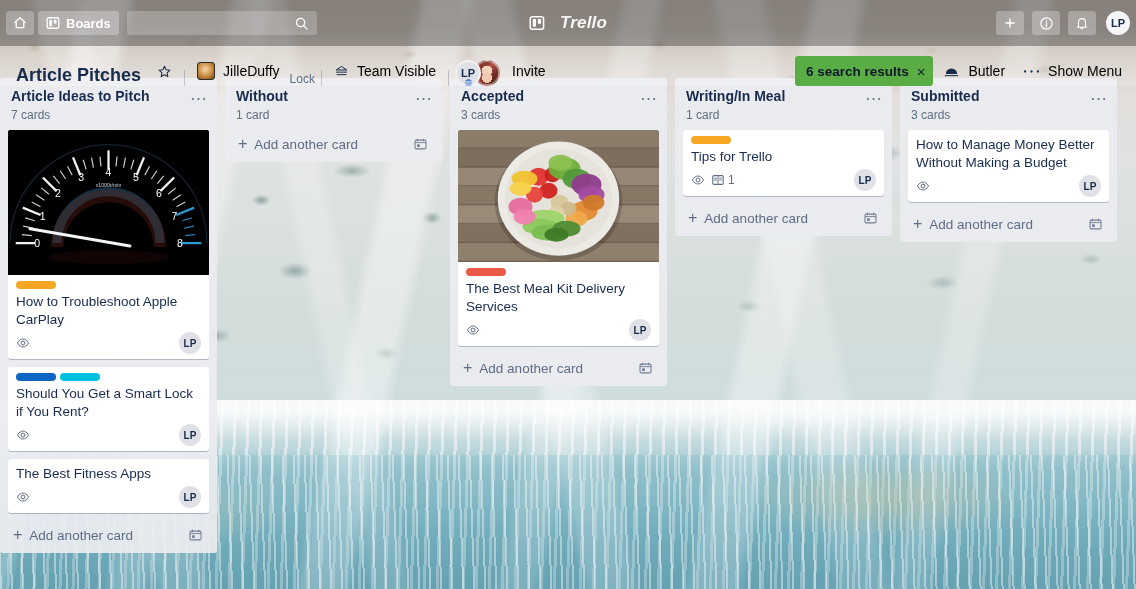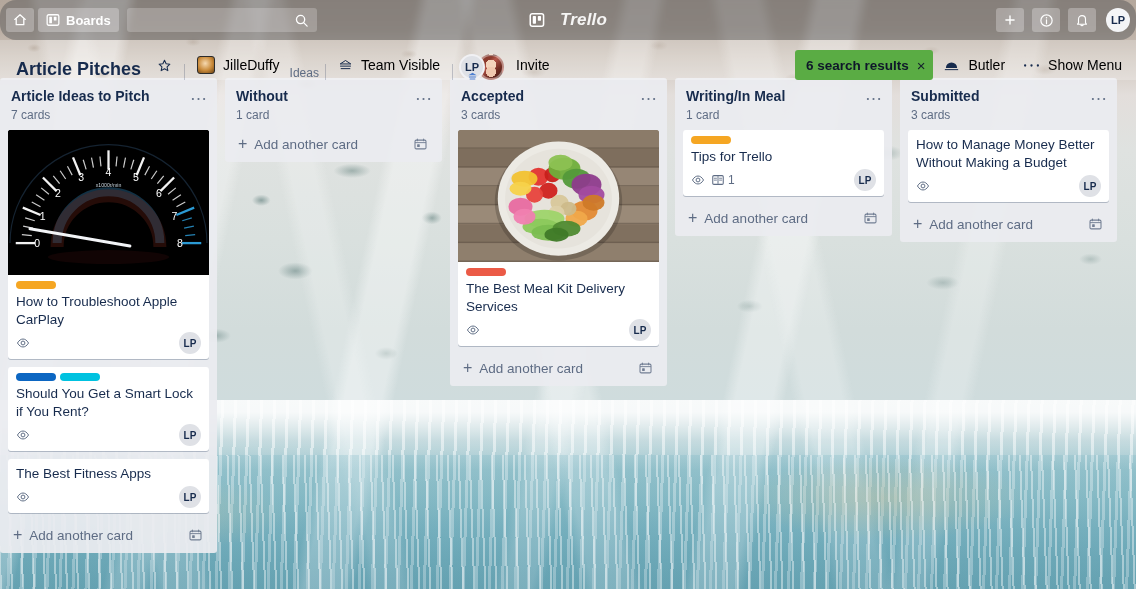--- a/index.html
+++ b/index.html
@@ -101,27 +101,26 @@
       radial-gradient(ellipse 18px 8px at 47% 60%, rgba(155,136,118,.3), transparent 70%),
       radial-gradient(ellipse 13px 7px at 58% 38%, rgba(150,130,112,.3), transparent 70%),
       radial-gradient(ellipse 15px 7px at 70% 65%, rgba(158,138,120,.3), transparent 70%),
       radial-gradient(ellipse 12px 6px at 82% 42%, rgba(152,132,114,.3), transparent 70%),
       radial-gradient(ellipse 16px 8px at 92% 58%, rgba(155,135,118,.3), transparent 70%);
   }
 
   
   .topbar {
     position: relative;
-    height: 40px;
+    height: 46px;
     display: flex; align-items: center;
     padding: 12px 4px;
     background: rgba(50,55,60,.35);
     backdrop-filter: blur(2px);
     z-index: 20;
-    border-radius: 16px;
   }
   .nav-btn {
     height: 24px; min-width: 24px;
     display: flex; align-items: center; gap: 6px;
     padding: 0 8px; margin: 0 2px;
     border-radius: 3px;
     background: rgba(255,255,255,.28);
     color: #fff;
     font-size: 13px; font-weight: 700;
     cursor: pointer;
@@ -393,21 +392,21 @@
         <svg width="15" height="15" viewBox="0 0 24 24" fill="none" stroke="#172b4d" stroke-width="1.7" stroke-linejoin="round">
           <path d="M12 3.6 l2.6 5.6 6 .7 -4.5 4.2 1.2 6.1 -5.3 -3 -5.3 3 1.2 -6.1 -4.5 -4.2 6 -.7 Z"></path>
         </svg>
       </span>
     </div>
     <div class="bb-sep"></div>
     <div class="bb-btn">
       <span class="workspace-logo"></span>
       <span>JilleDuffy</span>
     </div>
-    <div class="free-pill">Ideas</div>
+    <div class="free-pill">Lock</div>
     <div class="bb-sep"></div>
     <div class="bb-btn">
       <span>
         <svg width="15" height="15" viewBox="0 0 24 24" fill="none" stroke="#172b4d" stroke-width="1.6" stroke-linejoin="round">
           <path d="M12 4 L20.5 9.5 H3.5 Z"></path>
             <path d="M4 13 H20" stroke-linecap="round"></path>
           <path d="M5 17 H19" stroke-linecap="round"></path>
         </svg>
       </span>
       <span>Team Visible</span>

